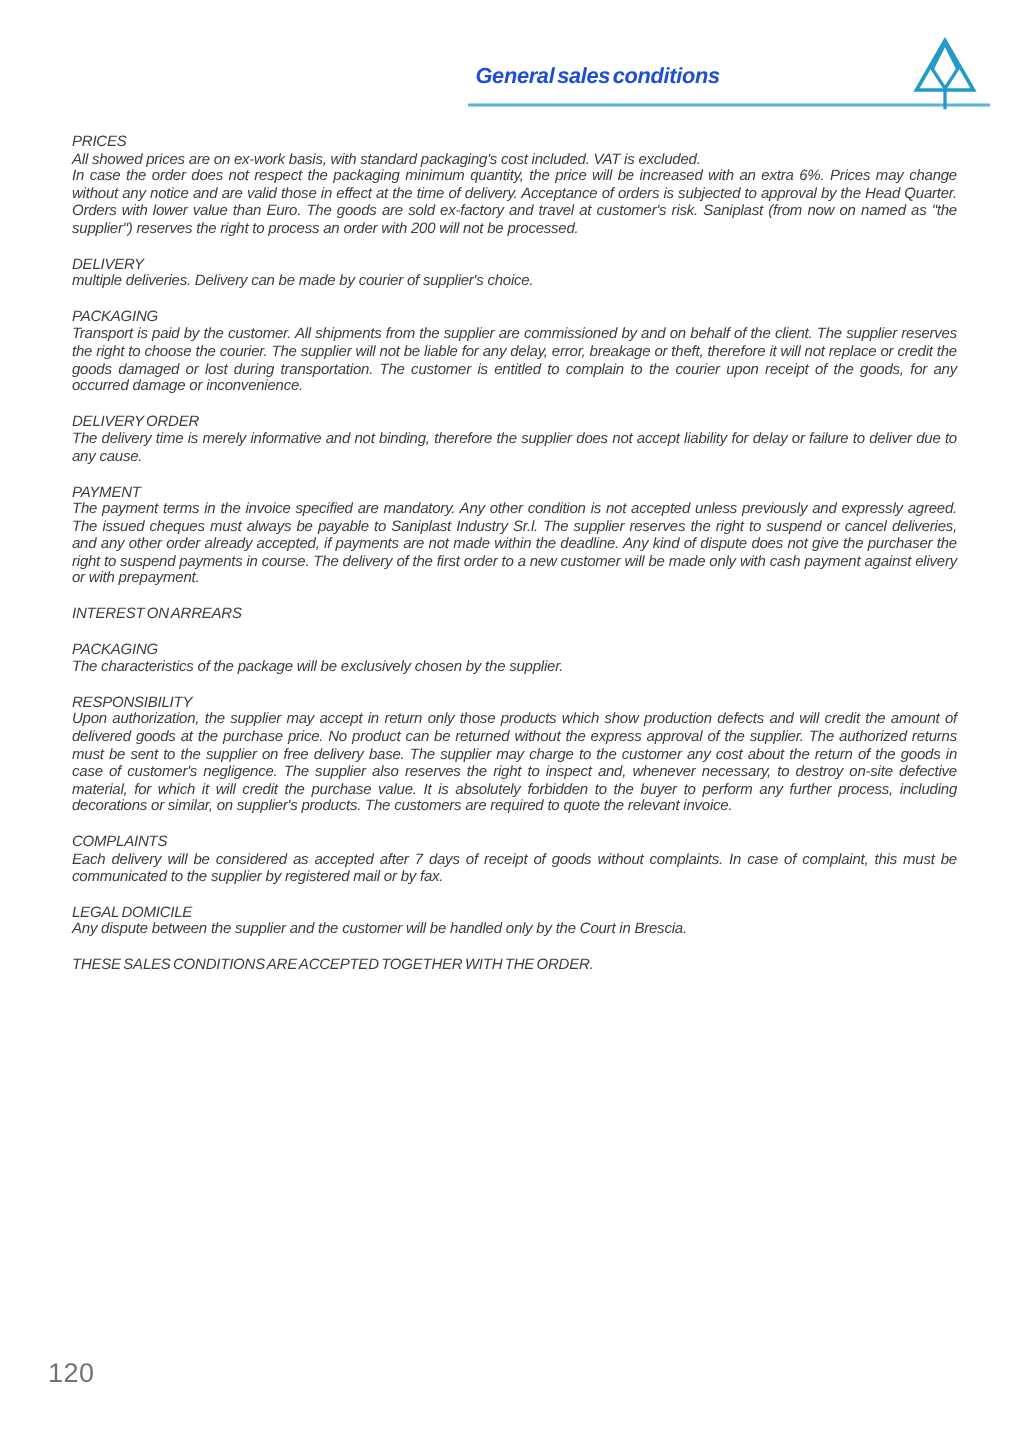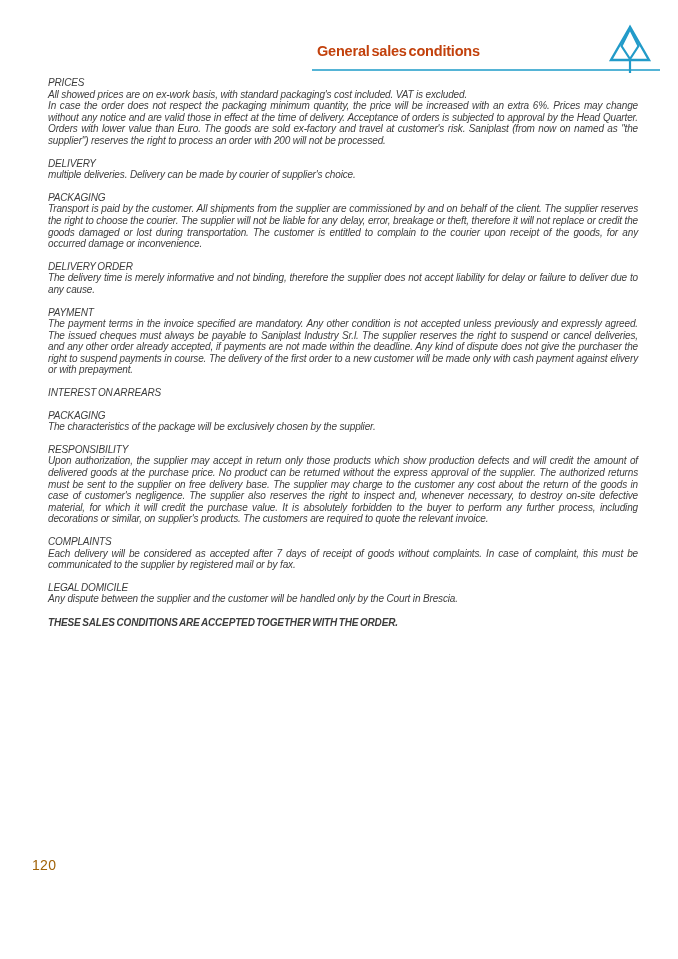--- a/index.html
+++ b/index.html
@@ -9,54 +9,53 @@
     font-family: "Liberation Sans", sans-serif;
     overflow: hidden;
   }
   .page {
     position: absolute; left: 0; top: 0;
     width: 678px; height: 959px;
     background: #ffffff;
   }
   .title {
     position: absolute; left: 317px; top: 43px;
-    font-size: 14.5px; font-weight: bold; 
-    color: #c2410c; letter-spacing: -0.2px; word-spacing: -2px;
+    font-size: 14.5px; font-weight: bold; font-style: italic;
+    color: #1d4ed8; letter-spacing: -0.2px; word-spacing: -2px;
     white-space: nowrap;
   }
   .rule {
     position: absolute; left: 312px; top: 69px;
     width: 348px; height: 2px;
     background: #55b4d6;
   }
   .logo {
     position: absolute; left: 603px; top: 23px;
   }
   .content {
     position: absolute; left: 48px; top: 77px;
     width: 590px;
     color: #3d3d3d;
     font-style: italic;
     font-size: 10px;
     line-height: 11.6px;
     letter-spacing: -0.15px;
   }
-  .section { margin: 0 0 11px 0; }
+  .section { margin: 12px 0 11px 0; }
   .section p { margin: 0; text-align: justify; }
   .section p.heading { text-align: left; word-spacing: -1px; }
   .closing {
     margin-top: 12px;
     word-spacing: -1px;
     white-space: nowrap;
-    font-weight: bold;
   }
   .pagenum {
-    position: absolute; left: 32px; top: 857px;
-    font-size: 14px; font-style: normal;
-    color: #a16207; letter-spacing: 0.3px;
+    position: absolute; left: 32px; top: 905px;
+    font-size: 18px; font-style: normal;
+    color: #737373; letter-spacing: 0.3px;
   }
 </style>
 </head>
 <body>
 
 <div class="page">
 
   <div class="title">General sales conditions</div>
 
   <div class="rule"></div>

